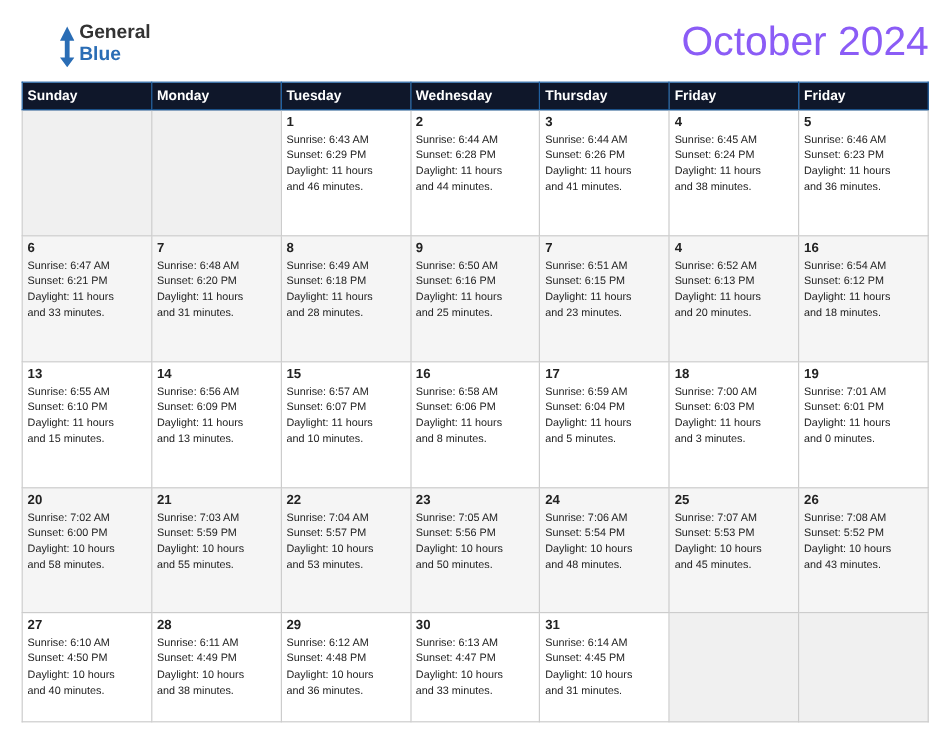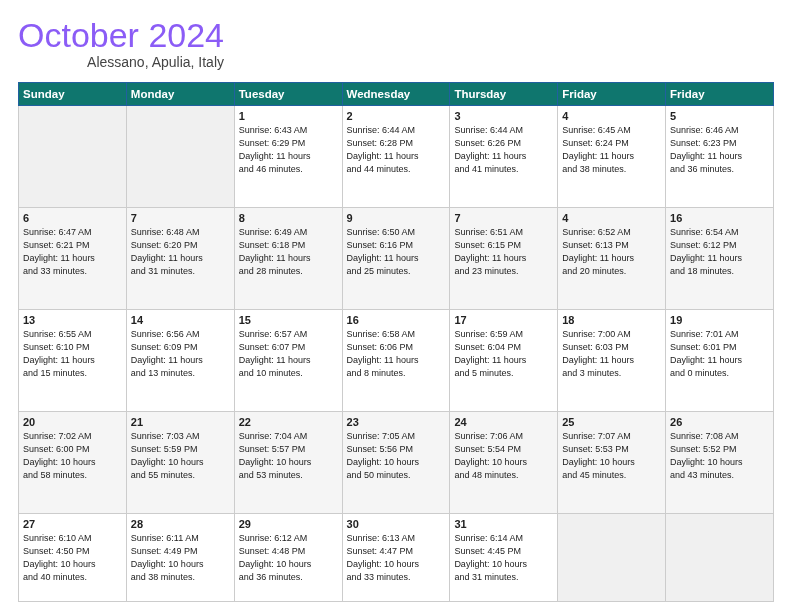--- a/index.html
+++ b/index.html
@@ -43,21 +43,21 @@
       margin-top: 2px;
     }
     .calendar {
       flex: 1;
       border: 1px solid #ccc;
       border-collapse: collapse;
       width: 100%;
       table-layout: fixed;
     }
     .calendar thead tr th {
-      background: #0f766e;
+      background: #0f172a;
       color: #fff;
       font-size: 11.5px;
       font-weight: bold;
       padding: 5px 4px;
       border: 1px solid #2060a0;
       text-align: left;
     }
     .calendar tbody tr td {
       border: 1px solid #ccc;
       vertical-align: top;
@@ -90,23 +90,33 @@
     tbody tr:nth-child(even) td:not(.empty) {
       background: #f5f5f5;
     }
     tbody tr td.empty { background: #f0f0f0; }
   </style>
 </head>
 <body>
 
 <div class="page">
   <div class="header">
+    <div class="logo">
+  <div style="display:flex;align-items:center;gap:4px;">
+    <svg width="44" height="38" viewBox="0 0 44 38">
+      <polygon points="38,4 44,16 40,16 40,30 44,30 38,38 32,30 36,30 36,16 32,16" fill="#2a6db5"></polygon>
+    </svg>
+    <div class="logo-text-block">
+      <div class="logo-line1">General</div>
+      <div class="logo-line2">Blue</div>
+    </div>
+  </div>
+</div>
     <div class="title-block">
       <div class="month-title">October 2024</div>
-      <div class="subtitle">Alessano, Apulia, Italy</div>
     </div>
   </div>
 
   <table class="calendar">
     <thead>
       <tr>
       <th>Sunday</th>
           <th>Monday</th>
           <th>Tuesday</th>
           <th>Wednesday</th>

